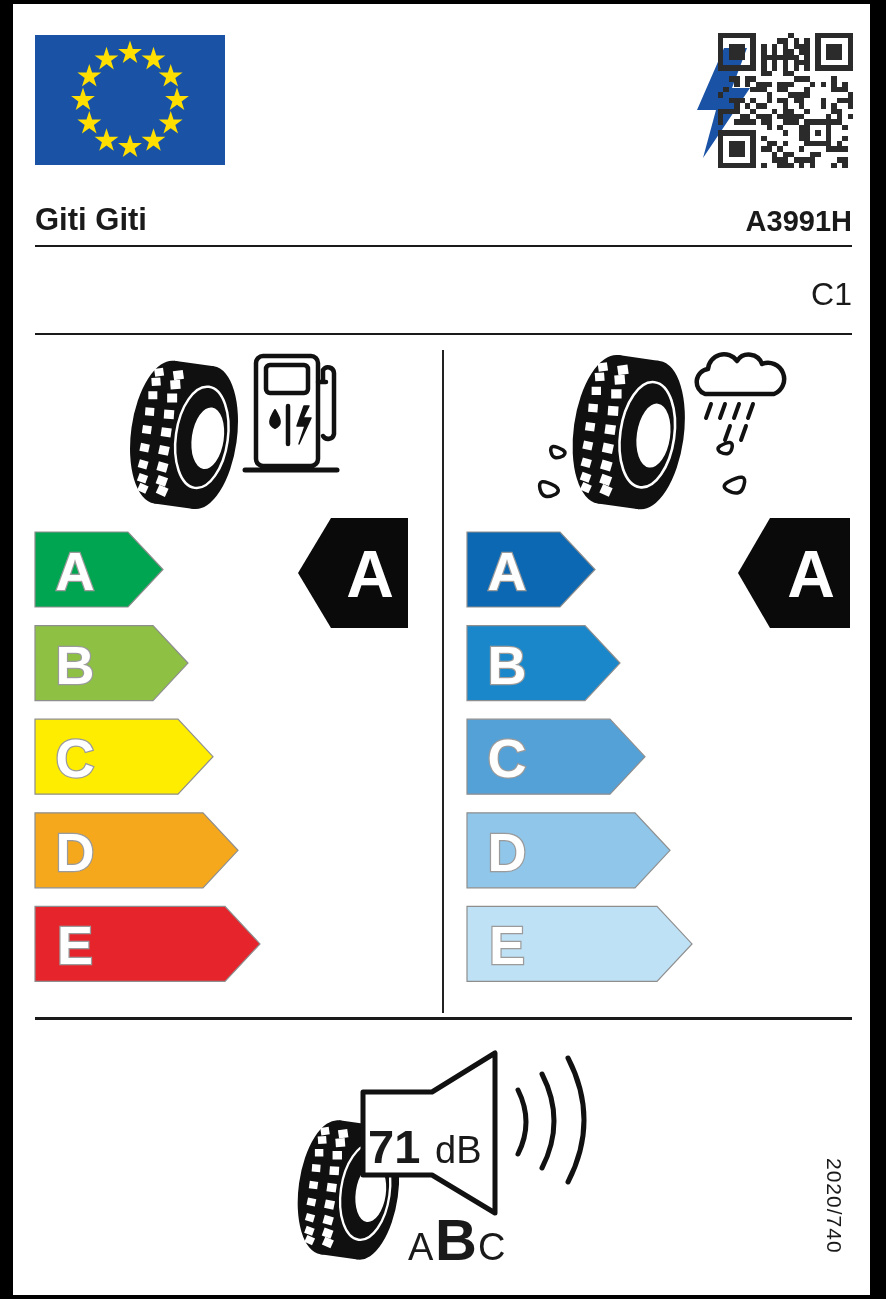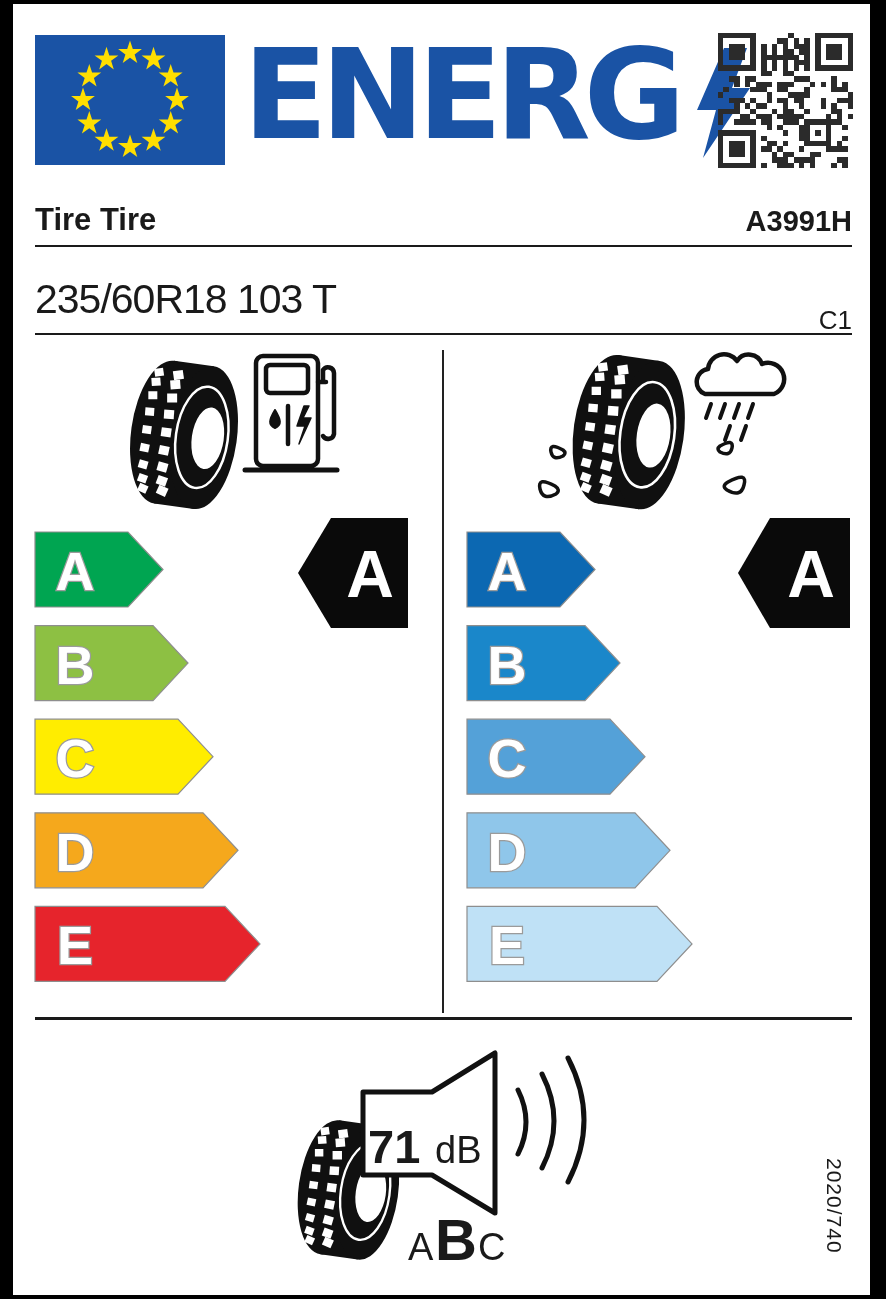--- a/index.html
+++ b/index.html
@@ -20,21 +20,21 @@
     letter-spacing:-7px;color:#1a53a5;
   }
   .bolt{position:absolute;left:693px;top:48px;}
   .qr{position:absolute;left:718px;top:33px;width:135px;height:135px;}
 
   .brand{position:absolute;left:35px;top:202px;font-size:31px;font-weight:bold;}
   .model{position:absolute;right:34px;top:205px;font-size:29px;font-weight:bold;}
   .rule{position:absolute;background:#1a1a1a;}
   .rule1{left:35px;top:245px;width:817px;height:2px;}
   .size{position:absolute;left:35px;top:276px;font-size:41px;letter-spacing:-1px;}
-  .tclass{position:absolute;right:34px;top:305px;font-size:26px;text-align:right;}
+  .tclass{position:absolute;right:34px;top:276px;font-size:32px;text-align:right;}
   .rule2{left:35px;top:333px;width:817px;height:2px;}
 
   .divider{position:absolute;left:442px;top:350px;width:2px;height:663px;background:#222;}
   .icon-svg{position:absolute;}
   .stroke{fill:none;stroke:#111;stroke-linecap:round;stroke-linejoin:round;}
 
   .scale-svg{position:absolute;top:518px;width:235px;height:472px;overflow:visible;}
   .scale-letter{
     font-family:"Liberation Sans",sans-serif;font-weight:bold;font-size:54px;
     fill:#fff;stroke:#9b9b9b;stroke-width:2.5px;paint-order:stroke;text-anchor:middle;
@@ -73,21 +73,20 @@
       <polygon points="142.0,52.5 144.8,61.1 153.9,61.1 146.6,66.5 149.3,75.1 142.0,69.8 134.7,75.1 137.4,66.5 130.1,61.1 139.2,61.1" fill="#FFDE00"></polygon>
       <polygon points="135.7,76.0 138.5,84.6 147.6,84.6 140.3,90.0 143.1,98.6 135.7,93.3 128.4,98.6 131.1,90.0 123.8,84.6 132.9,84.6" fill="#FFDE00"></polygon>
       <polygon points="118.5,93.2 121.3,101.8 130.4,101.8 123.1,107.2 125.8,115.8 118.5,110.5 111.2,115.8 113.9,107.2 106.6,101.8 115.7,101.8" fill="#FFDE00"></polygon>
       <polygon points="95.0,99.5 97.8,108.1 106.9,108.1 99.6,113.5 102.3,122.1 95.0,116.8 87.7,122.1 90.4,113.5 83.1,108.1 92.2,108.1" fill="#FFDE00"></polygon>
       <polygon points="71.5,93.2 74.3,101.8 83.4,101.8 76.1,107.2 78.8,115.8 71.5,110.5 64.2,115.8 66.9,107.2 59.6,101.8 68.7,101.8" fill="#FFDE00"></polygon>
       <polygon points="54.3,76.0 57.1,84.6 66.2,84.6 58.9,90.0 61.6,98.6 54.3,93.3 46.9,98.6 49.7,90.0 42.4,84.6 51.5,84.6" fill="#FFDE00"></polygon>
       <polygon points="48.0,52.5 50.8,61.1 59.9,61.1 52.6,66.5 55.3,75.1 48.0,69.8 40.7,75.1 43.4,66.5 36.1,61.1 45.2,61.1" fill="#FFDE00"></polygon>
       <polygon points="54.3,29.0 57.1,37.6 66.2,37.6 58.9,43.0 61.6,51.6 54.3,46.3 46.9,51.6 49.7,43.0 42.4,37.6 51.5,37.6" fill="#FFDE00"></polygon>
       <polygon points="71.5,11.8 74.3,20.4 83.4,20.4 76.1,25.8 78.8,34.4 71.5,29.1 64.2,34.4 66.9,25.8 59.6,20.4 68.7,20.4" fill="#FFDE00"></polygon>
     </svg>
-  <div class="energ">ENERG</div>
   <svg class="bolt" width="58" height="110" viewBox="0 0 58 110">
     <path d="M31 0 L54 0 L39 40 L57 40 L10 110 L23 62 L4 62 Z" fill="#1a53a5"></path>
   </svg>
   <svg id="qrsvg" class="qr" viewBox="0 0 25 25" shape-rendering="crispEdges">
       <rect x="0" y="0" width="1" height="1" fill="#2b2b2b"></rect>
       <rect x="1" y="0" width="1" height="1" fill="#2b2b2b"></rect>
       <rect x="2" y="0" width="1" height="1" fill="#2b2b2b"></rect>
       <rect x="3" y="0" width="1" height="1" fill="#2b2b2b"></rect>
       <rect x="4" y="0" width="1" height="1" fill="#2b2b2b"></rect>
       <rect x="5" y="0" width="1" height="1" fill="#2b2b2b"></rect>
@@ -375,24 +374,23 @@
       <rect x="8" y="24" width="1" height="1" fill="#2b2b2b"></rect>
       <rect x="11" y="24" width="1" height="1" fill="#2b2b2b"></rect>
       <rect x="12" y="24" width="1" height="1" fill="#2b2b2b"></rect>
       <rect x="13" y="24" width="1" height="1" fill="#2b2b2b"></rect>
       <rect x="15" y="24" width="1" height="1" fill="#2b2b2b"></rect>
       <rect x="17" y="24" width="1" height="1" fill="#2b2b2b"></rect>
       <rect x="21" y="24" width="1" height="1" fill="#2b2b2b"></rect>
       <rect x="23" y="24" width="1" height="1" fill="#2b2b2b"></rect>
     </svg>
 
-  <div class="brand">Tire Tire</div>
+  <div class="brand">Giti Giti</div>
   <div class="model">A3991H</div>
   <div class="rule rule1"></div>
-  <div class="size">235/60R18 103 T</div>
   <div class="tclass">C1</div>
   <div class="rule rule2"></div>
 
   <svg id="fuelicon" class="icon-svg" style="left:125px;top:348px" width="215" height="170" viewBox="0 0 215 170">
     <g id="fueltire" transform="translate(5,12) rotate(8 55 75) scale(1)">
         <ellipse cx="34" cy="75" rx="33" ry="72" fill="#101010"></ellipse>
         <rect x="34" y="3" width="40" height="144" fill="#101010"></rect>
         <ellipse cx="74" cy="75" rx="33" ry="72" fill="#101010"></ellipse>
         <rect x="16.140587913810897" y="12.583107823326657" width="9" height="8" fill="#fff" transform="rotate(-16.099999999999998 20.140587913810897 16.583107823326657)"></rect>
         <rect x="35.1405879138109" y="12.083107823326657" width="10" height="9" fill="#fff" transform="rotate(-16.099999999999998 40.1405879138109 16.583107823326657)"></rect>

